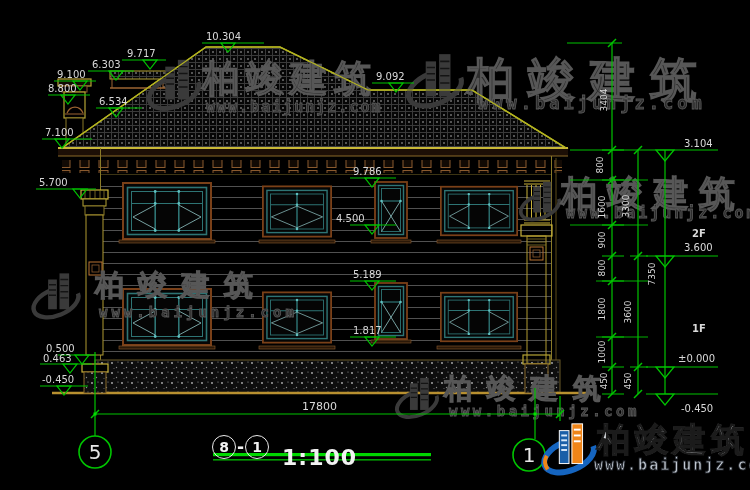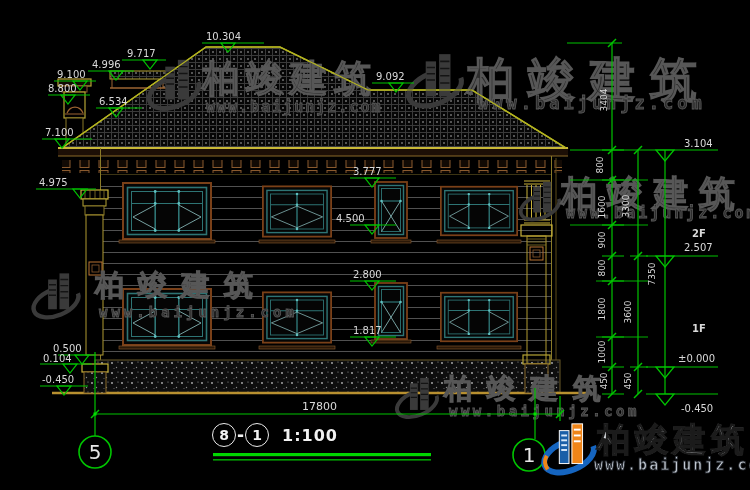--- a/index.html
+++ b/index.html
@@ -22,21 +22,21 @@
   .w5t{position:absolute;font-weight:bold;color:#d7dade;-webkit-text-stroke:1.2px #1b1b1b;
        white-space:nowrap;line-height:1;}
   .w5u{position:absolute;font-weight:bold;color:#c2c9d2;-webkit-text-stroke:0.8px #20242a;
        font-family:"DejaVu Sans Mono",monospace;white-space:nowrap;line-height:1;}
   
   #title{position:absolute;left:212px;top:423px;display:flex;align-items:center;color:#f2f2f2;}
   .tcirc{display:inline-block;width:22px;height:22px;border:1.6px solid #ececec;border-radius:50%;
          text-align:center;font-size:14px;line-height:22px;font-weight:bold;}
   .tdash{font-size:17px;font-weight:bold;margin:0 1px;}
   .tname{font-size:27px;font-weight:bold;letter-spacing:2px;margin-left:3px;}
-  .tscale{font-size:16px;font-weight:bold;margin-left:13px;letter-spacing:1px;}
+  .tscale{font-size:22px;font-weight:bold;margin-left:13px;letter-spacing:1px;margin-top:22px;}
   .bub{position:absolute;width:32px;height:32px;text-align:center;line-height:32px;
        color:#e8e8e8;font-size:20px;}
 </style>
 </head>
 <body>
 
 <div id="stage">
 
   <svg id="base" width="750" height="490">
     <defs>
@@ -315,37 +315,37 @@
       <circle cx="529" cy="455" r="16" stroke-width="1.6"></circle>
     </g>
 
     <rect x="213" y="453" width="218" height="3.2" fill="#00d800"></rect>
     <rect x="213" y="459" width="218" height="1.6" fill="#00a000"></rect>
   </svg>
 
   <div class="lyr">
     <div class="t" style="left:206px;top:31px">10.304</div>
     <div class="t" style="left:127px;top:48px">9.717</div>
-    <div class="t" style="left:92px;top:59px">4.996</div>
+    <div class="t" style="left:92px;top:59px">6.303</div>
     <div class="t" style="left:57px;top:69px">9.100</div>
     <div class="t" style="left:48px;top:83px">8.800</div>
     <div class="t" style="left:99px;top:96px">6.534</div>
     <div class="t" style="left:45px;top:127px">7.100</div>
-    <div class="t" style="left:39px;top:177px">4.975</div>
-    <div class="t" style="left:53px;top:343px">0.500</div>
-    <div class="t" style="left:43px;top:353px">0.104</div>
+    <div class="t" style="left:39px;top:177px">5.700</div>
+    <div class="t" style="left:46px;top:343px">0.500</div>
+    <div class="t" style="left:43px;top:353px">0.463</div>
     <div class="t" style="left:42px;top:374px">-0.450</div>
-    <div class="t" style="left:353px;top:166px">3.777</div>
+    <div class="t" style="left:353px;top:166px">9.786</div>
     <div class="t" style="left:336px;top:213px">4.500</div>
-    <div class="t" style="left:353px;top:269px">2.800</div>
+    <div class="t" style="left:353px;top:269px">5.189</div>
     <div class="t" style="left:353px;top:325px">1.817</div>
     <div class="t" style="left:376px;top:71px">9.092</div>
     <div class="t" style="left:684px;top:138px">3.104</div>
     <div class="t flr" style="left:692px;top:228px">2F</div>
-    <div class="t" style="left:684px;top:242px">2.507</div>
+    <div class="t" style="left:684px;top:242px">3.600</div>
     <div class="t flr" style="left:692px;top:323px">1F</div>
     <div class="t" style="left:678px;top:353px">±0.000</div>
     <div class="t" style="left:681px;top:403px">-0.450</div>
 
     <div class="r" style="left:582px;top:94px">3404</div>
     <div class="r" style="left:578px;top:159px">800</div>
     <div class="r" style="left:580px;top:201px">1600</div>
     <div class="r" style="left:580px;top:234px">900</div>
     <div class="r" style="left:580px;top:262px">800</div>
     <div class="r" style="left:580px;top:303px">1800</div>

